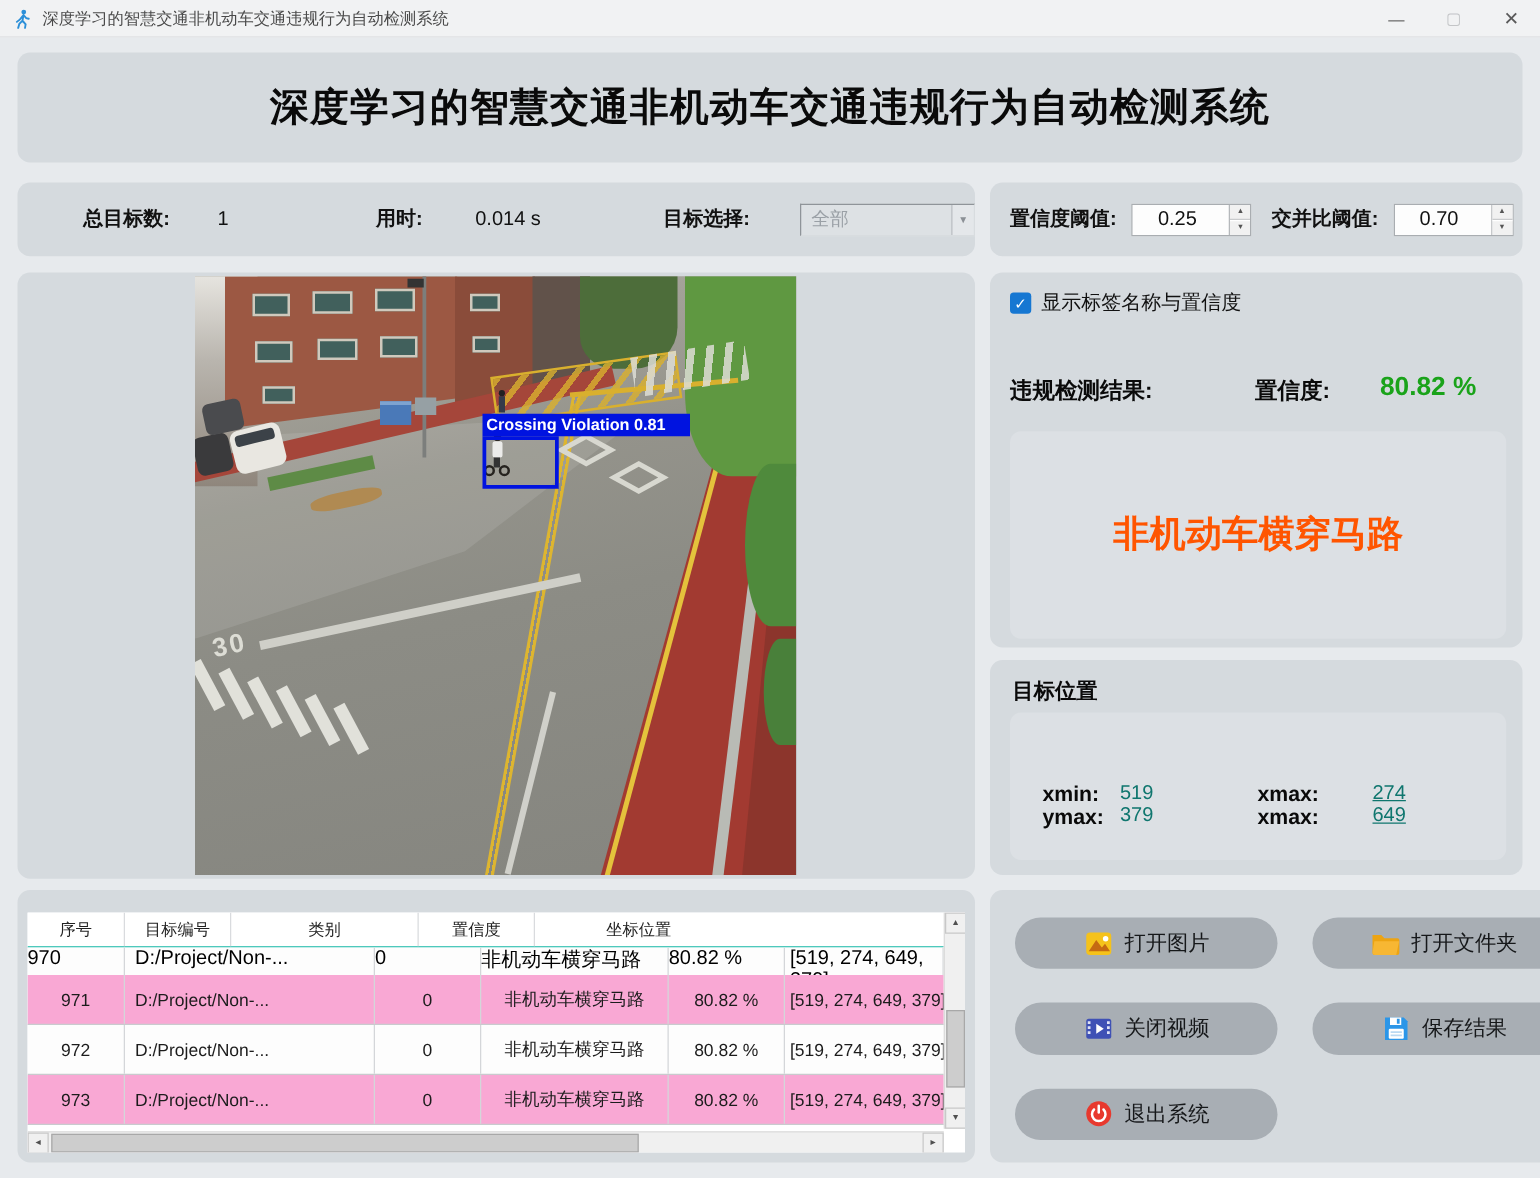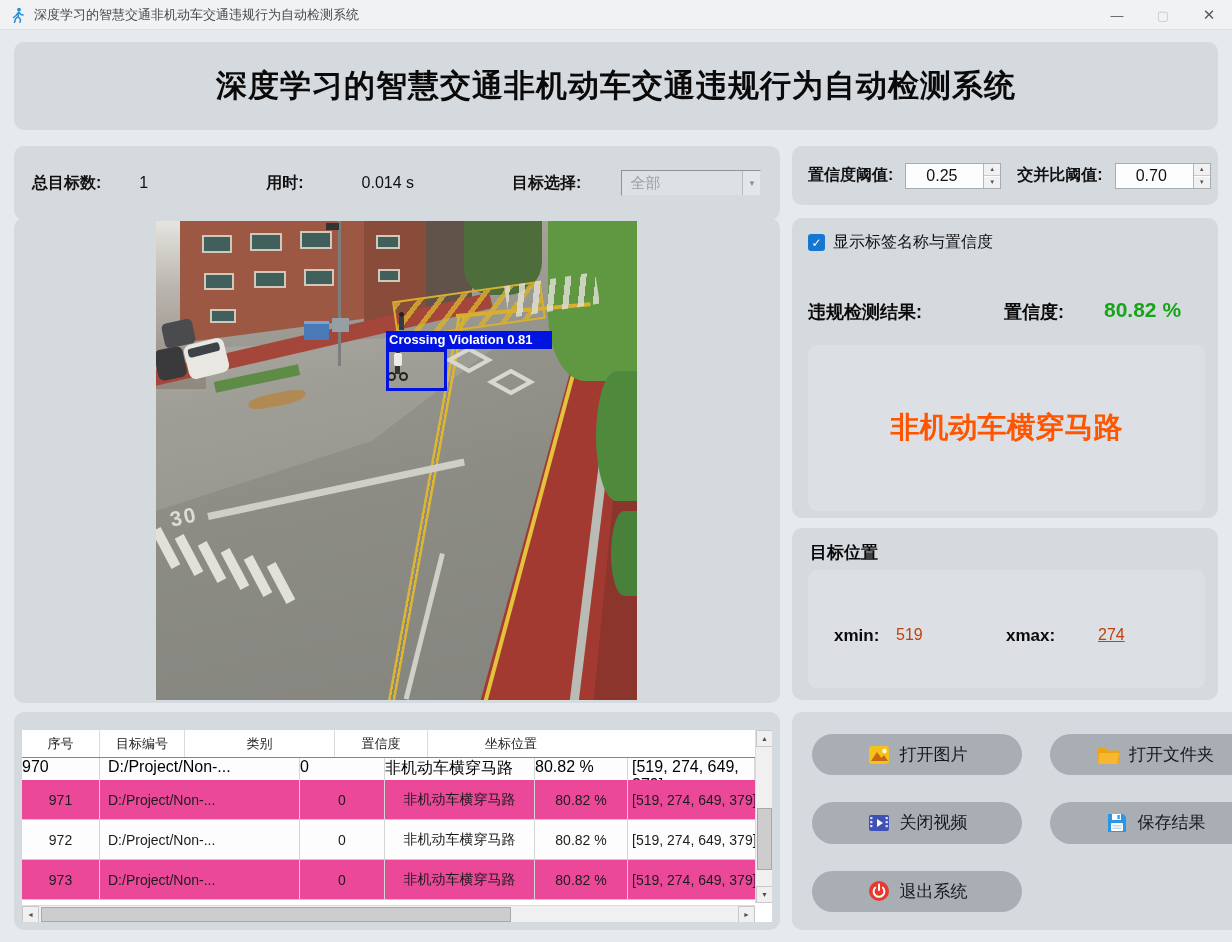--- a/index.html
+++ b/index.html
@@ -13,34 +13,34 @@
   .wctrls { position:absolute; right:0; top:0; height:30px; display:flex; }
   .wctrl { width:46px; height:30px; display:flex; align-items:center; justify-content:center; font-size:13px; color:#5a5a5a; }
   .wctrl.max { color:#c3c5c7; }
   .wctrl.close { font-size:15px; }
 
   
   .panel { position:absolute; background:#d5dade; border-radius:10px; }
   .header-panel { left:14px; top:42px; width:1204px; height:88px; display:flex; align-items:center; justify-content:center; }
   .header-panel h1 { font-size:31px; font-weight:bold; color:#0a0a0a; letter-spacing:1px; }
 
-  .tb-left  { left:14px;  top:146px; width:766px; height:74px; }
+  .tb-left  { left:14px;  top:146px; width:766px; height:59px;justify-content:flex-end; }
   .tb-right { left:792px; top:146px; width:426px; height:59px; }
   .img-panel{ left:14px;  top:218px; width:766px; height:485px; }
   .res-panel{ left:792px; top:218px; width:426px; height:300px; }
   .pos-panel{ left:792px; top:528px; width:426px; height:172px; }
   .tbl-panel{ left:14px;  top:712px; width:766px; height:218px; }
   .btn-panel{ left:792px; top:712px; width:490px; height:218px; }
 
   .blabel { font-weight:bold; font-size:16px; color:#111; }
   .val    { font-size:16px; color:#111; }
 
   .tb-left { display:flex; align-items:center; }
   .tb-left .blabel.l1{ margin-left:18px; } .tb-left .val.v1{ margin-left:38px; }
-  .tb-left .blabel.l2{ margin-left:118px;} .tb-left .val.v2{ margin-left:58px; }
+  .tb-left .blabel.l2{ margin-left:118px;} .tb-left .val.v2{ margin-left:42px; }
   .tb-left .blabel.l3{ margin-left:98px; }
 
   .combo { margin-left:40px; width:140px; height:26px; background:#dde1e4; border:1px solid; border-color:#8f9499 #d8dcdf #d8dcdf #8f9499; display:flex; align-items:center; position:relative; }
   .combo .ctext { font-size:15px; color:#9aa0a6; padding-left:8px; flex:1; }
   .combo .cbtn { width:18px; height:24px; border-left:1px solid #b9bdc1; background:#e4e7ea; display:flex; align-items:center; justify-content:center; font-size:8px; color:#8b9096; }
 
   .tb-right { display:flex; align-items:center; }
   .tb-right .blabel { margin-left:16px; }
   .spin { margin-left:12px; width:96px; height:26px; background:#fdfdfd; border:1px solid #a9adb1; display:flex; position:relative; }
   .spin .stext { flex:1; font-size:16px; color:#111; padding:3px 0 0 20px; }
@@ -58,21 +58,21 @@
   .res-labels .rv  { position:absolute; left:312px; top:-2px; font-size:21px; font-weight:bold; color:#1aa31a; }
   .res-box { position:absolute; left:16px; top:127px; width:397px; height:166px; background:#dce0e4; border-radius:9px; display:flex; align-items:center; justify-content:center; }
   .res-box .vio { font-size:29px; font-weight:bold; color:#ff5500; }
 
   
   .pos-title { position:absolute; left:18px; top:13px; font-size:17px; font-weight:bold; color:#0a0a0a; }
   .pos-box { position:absolute; left:16px; top:42px; width:397px; height:118px; background:#dce0e4; border-radius:9px; }
   .pos-row { position:absolute; left:0; width:100%; display:flex; }
   .pos-row.r1 { top:24px;margin-top:32px; } .pos-row.r2 { top:74px; }
   .pos-row .pl { font-size:17px; font-weight:bold; color:#0a0a0a; }
-  .pos-row .pv { font-size:16px; color:#c2410c; }
+  .pos-row .pv { font-size:16px; color:#0f766e; }
   .pos-row .c1 { width:88px; padding-left:26px; } .pos-row .c2 { width:110px; }
   .pos-row .c3 { width:92px; } .pos-row .c4 { width:90px;text-decoration:underline; }
 
   
   .btn-grid { position:absolute; inset:22px 22px 18px 20px; display:grid; grid-template-columns:1fr 1fr; column-gap:28px; row-gap:27px; }
   .abtn { background:#a8aeb4; border-radius:21px; display:flex; align-items:center; justify-content:center; gap:9px; font-size:17px; color:#16181a; }
   .abtn svg { width:24px; height:24px; }
 
   
   .table-wrap { position:absolute; inset:18px 8px 8px 8px; background:#fff; overflow:hidden; }
@@ -82,21 +82,21 @@
   .cw0{width:78px;} .cw1{width:200px; justify-content:flex-start !important; padding-left:8px;}
   .cw2{width:85px;} .cw3{width:150px;} .cw4{width:93px;}
   .cw5{width:127px; justify-content:flex-start !important; padding-left:4px;}
   .thead { height:28px; background:#fff; border-bottom:1px solid #14b8a6; }
   .thead .c { font-size:13px; color:#222; border-right:1px solid #d9dbde; }
   .thead .cw5 { justify-content:flex-end !important; padding-right:18px; }
   .rpartial { height:22px; overflow:hidden; background:#fdfdfd; }
   .rpartial .inner { display:flex; width:733px; height:40px; }
   .rpartial .inner .c { border-right:1px solid #d4d6d9; }
   .rfull { height:40px; }
-  .rgray { background:#ec4899; }
+  .rgray { background:#f9a8d4; }
   .rwhite { background:#fdfdfd; }
 
   .vscroll { position:absolute; right:0; top:0; width:17px; height:173px; background:#f0f0f0; border-left:1px solid #dcdcdc; }
   .vbtn { position:absolute; left:0; width:17px; height:17px; background:#f0f0f0; border:1px solid #c8c8c8; display:flex; align-items:center; justify-content:center; font-size:7px; color:#505050; }
   .vbtn.up{ top:0; } .vbtn.down{ bottom:0; }
   .vthumb { position:absolute; left:1px; top:78px; width:15px; height:62px; background:#cdcdcd; border:1px solid #a8a8a8; }
   .hscroll { position:absolute; left:0; bottom:0; width:733px; height:17px; background:#f0f0f0; border-top:1px solid #dcdcdc; }
   .hbtn { position:absolute; top:0; width:17px; height:17px; background:#f0f0f0; border:1px solid #c8c8c8; display:flex; align-items:center; justify-content:center; font-size:7px; color:#505050; }
   .hbtn.left{ left:0; } .hbtn.right{ right:0; }
   .hthumb { position:absolute; left:19px; top:1px; width:470px; height:15px; background:#cdcdcd; border:1px solid #a8a8a8; }
@@ -290,20 +290,26 @@
 
 <div class="panel pos-panel">
   <span class="pos-title">目标位置</span>
   <div class="pos-box">
     <div class="pos-row r1">
       <span class="pl c1">xmin:</span>
       <span class="pv c2">519</span>
       <span class="pl c3">xmax:</span>
       <span class="pv c4">274</span>
     </div>
+    <div class="pos-row r2">
+      <span class="pl c1">ymax:</span>
+      <span class="pv c2">379</span>
+      <span class="pl c3">xmax:</span>
+      <span class="pv c4">649</span>
+    </div>
   </div>
 </div>
 
 <div class="panel tbl-panel">
   <div class="table-wrap">
     <div class="trow thead">
       <div class="c cw0">序号</div>
       <div class="c cw2">目标编号</div>
       <div class="c cw3">类别</div>
       <div class="c cw4">置信度</div>

